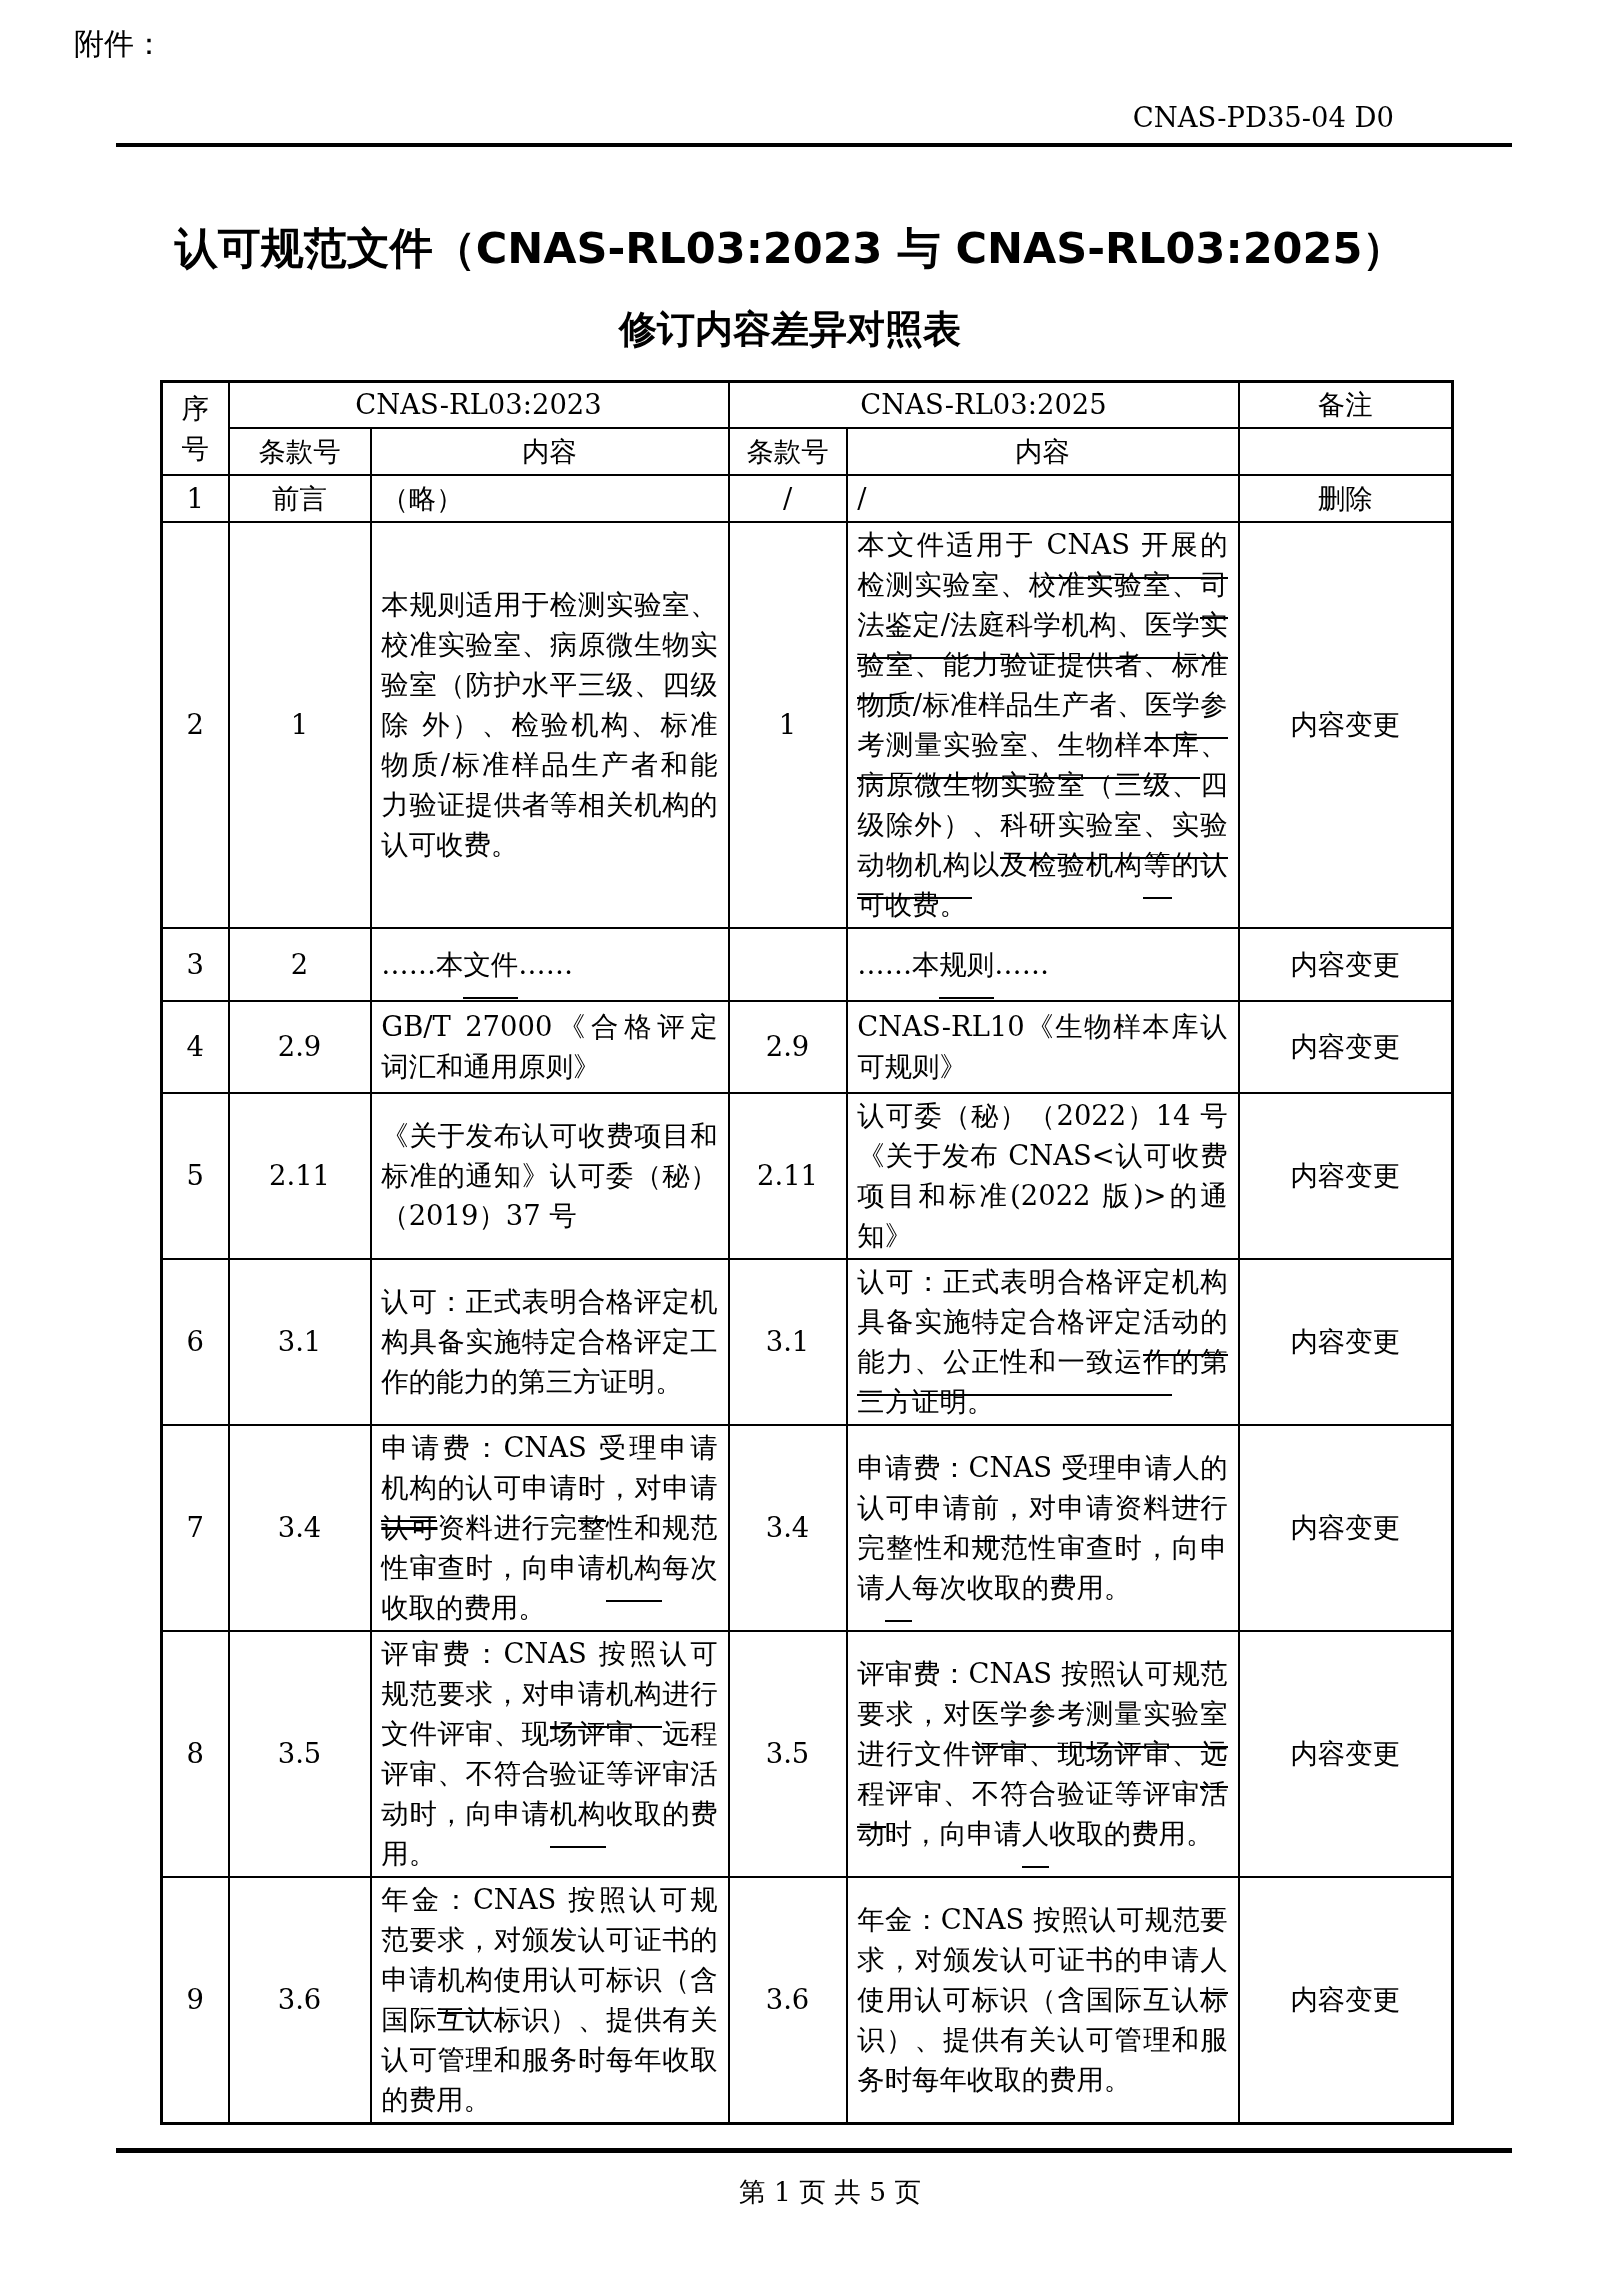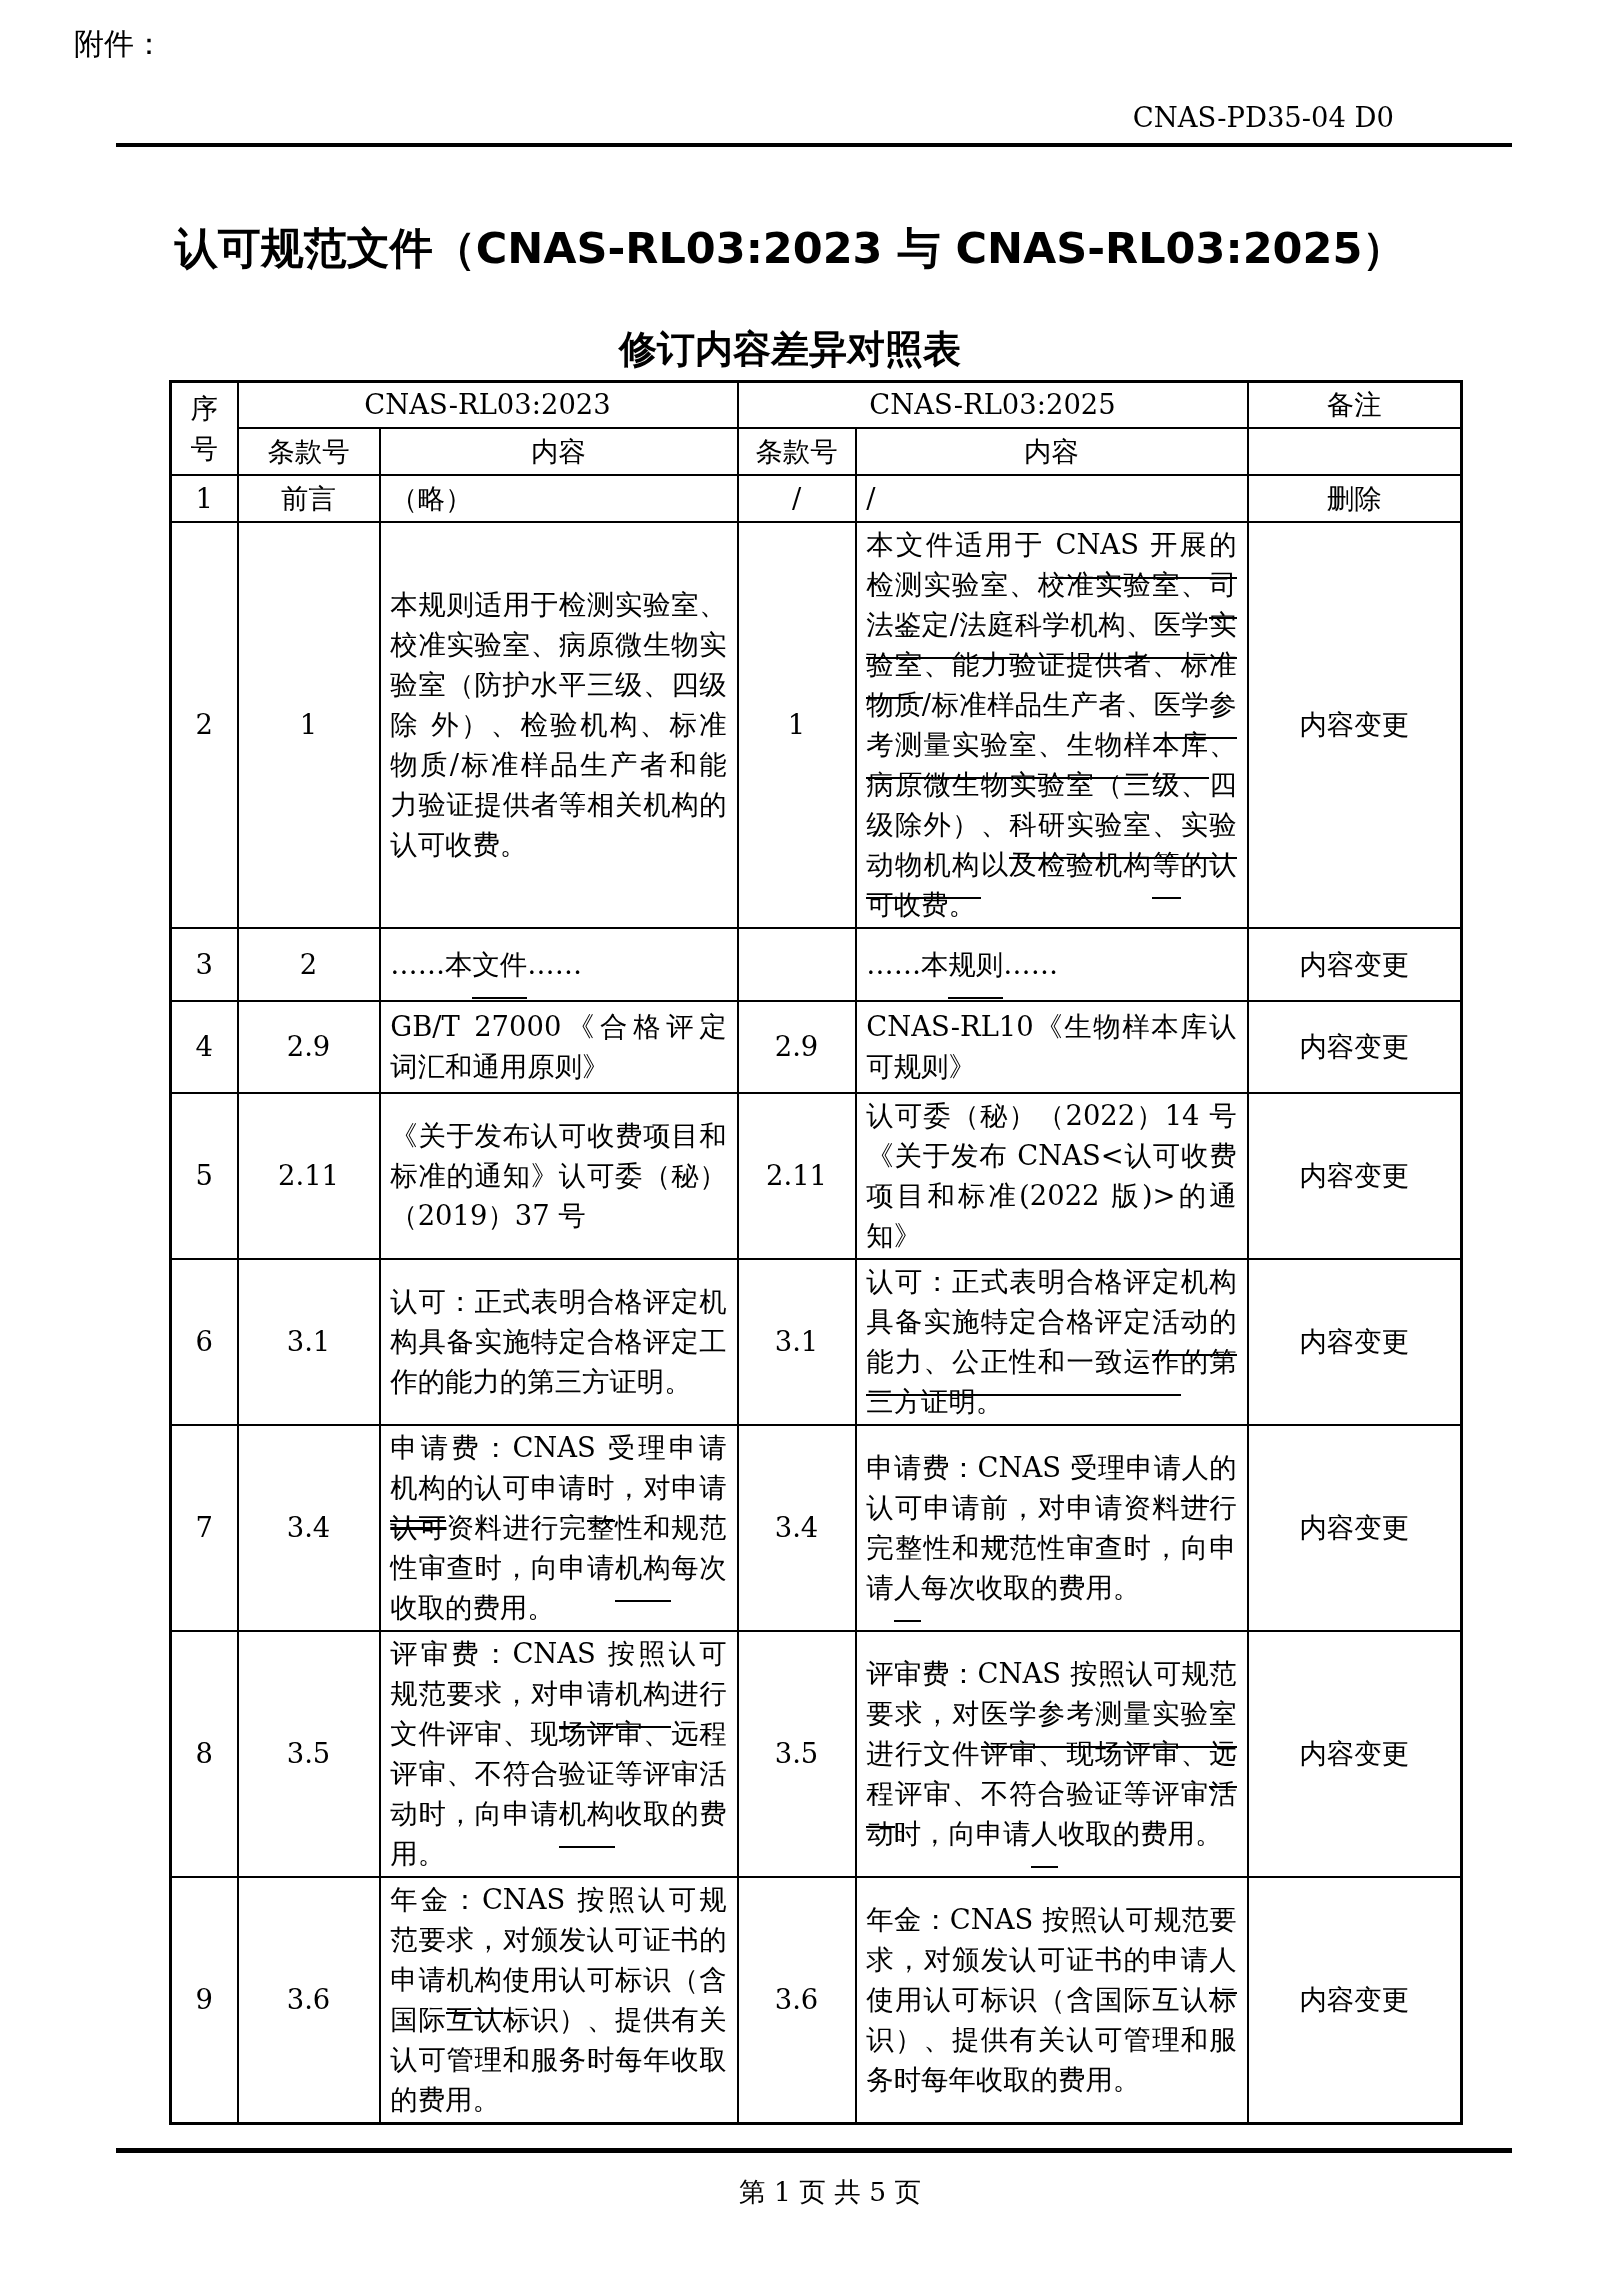--- a/index.html
+++ b/index.html
@@ -24,28 +24,26 @@
   .title {
     position:absolute; left:0; top:180px; width:1580px;
     text-align:center; font-size:43px; font-weight:bold;
     font-family:"DejaVu Sans","Liberation Sans",sans-serif;
     margin-top:40px;
   }
   .subtitle {
     position:absolute; left:0; top:304px; width:1580px;
     text-align:center; font-size:38px; font-weight:bold;
     font-family:"DejaVu Sans","Liberation Sans",sans-serif;
-    margin-top:20px;
   }
   table.diff {
     position:absolute; left:160px; top:380px;
     width:1290px; border-collapse:collapse; table-layout:fixed;
     font-size:27.4px; line-height:40px;
     border:3.9px solid #000;
-    margin-left:9px;
   }
   table.diff th, table.diff td {
     border-left:2px solid #000; border-right:2px solid #000;
     border-top:2.9px solid #000; border-bottom:2.9px solid #000;
     padding:2px 9.8px; vertical-align:middle;
     font-weight:normal; word-break:break-all;
   }
   th.hd { text-align:center; }
   th.hd-bold { text-align:center; font-weight:bold; }
   td.seq { text-align:center; }

